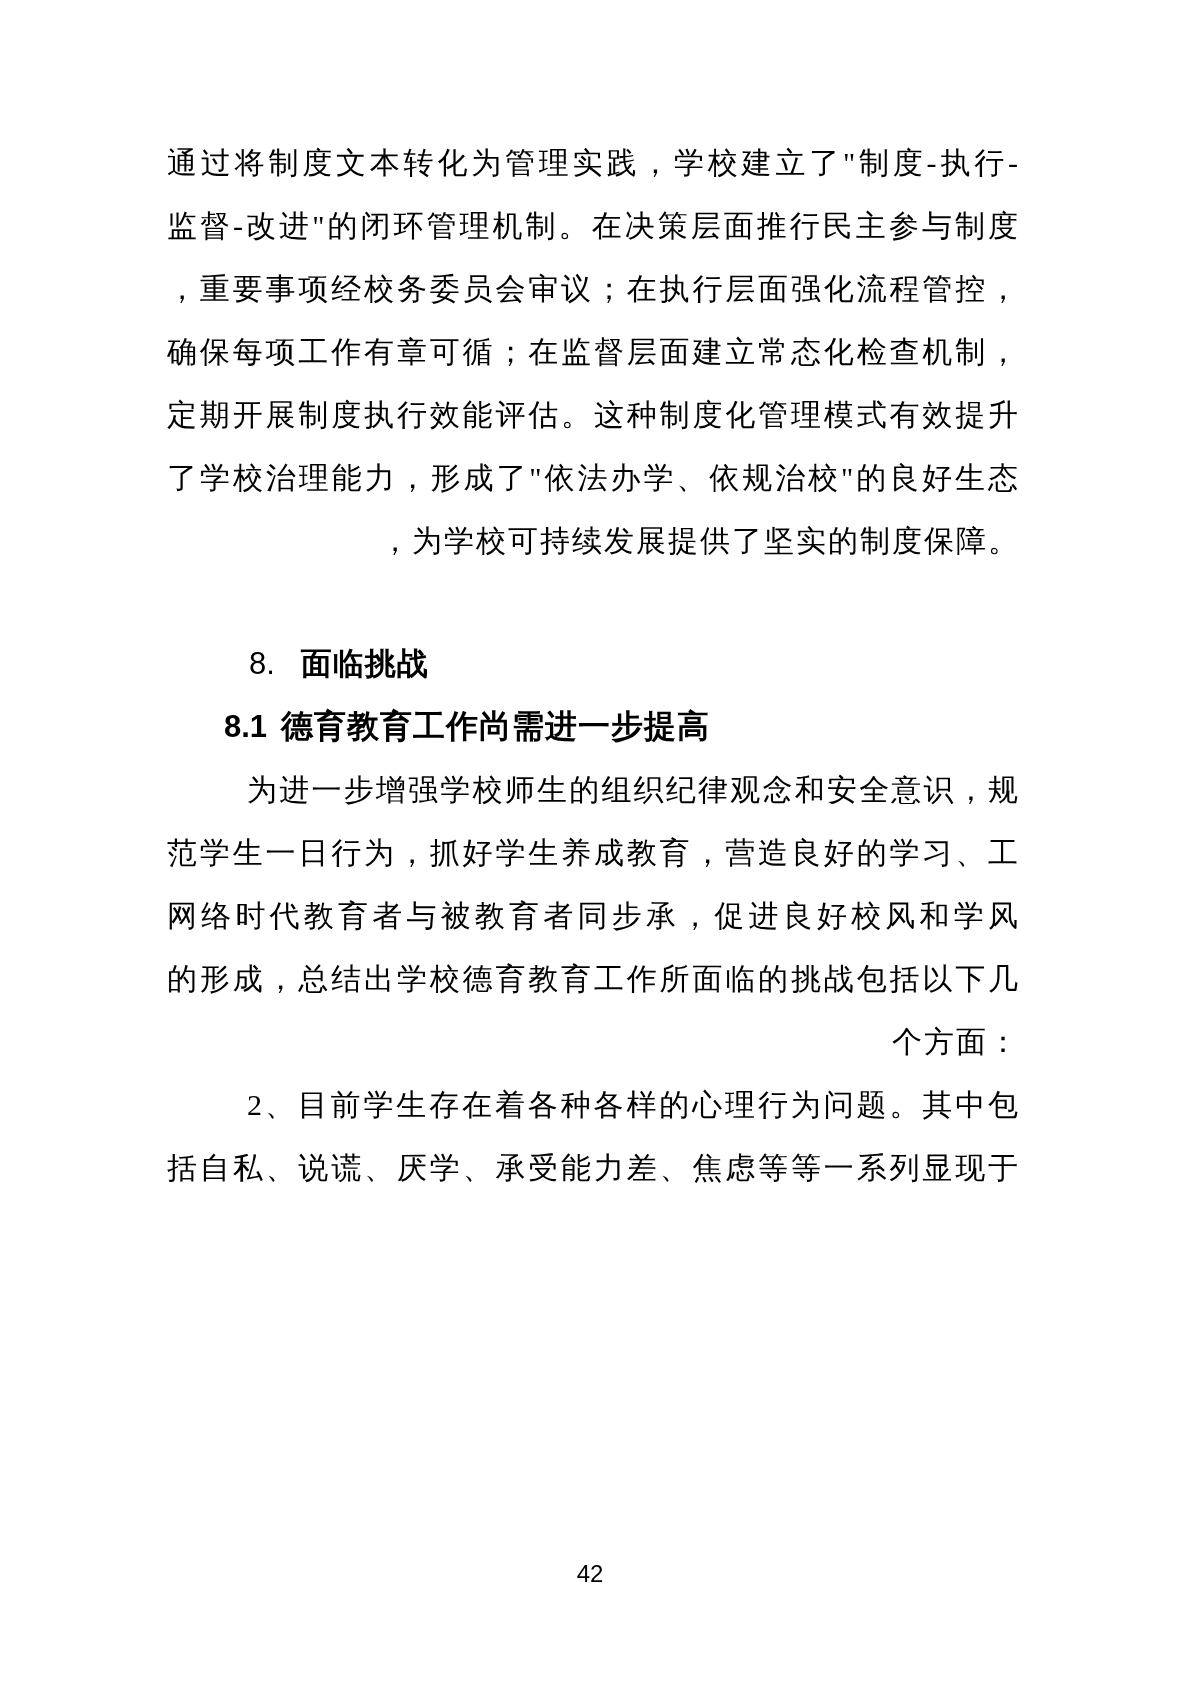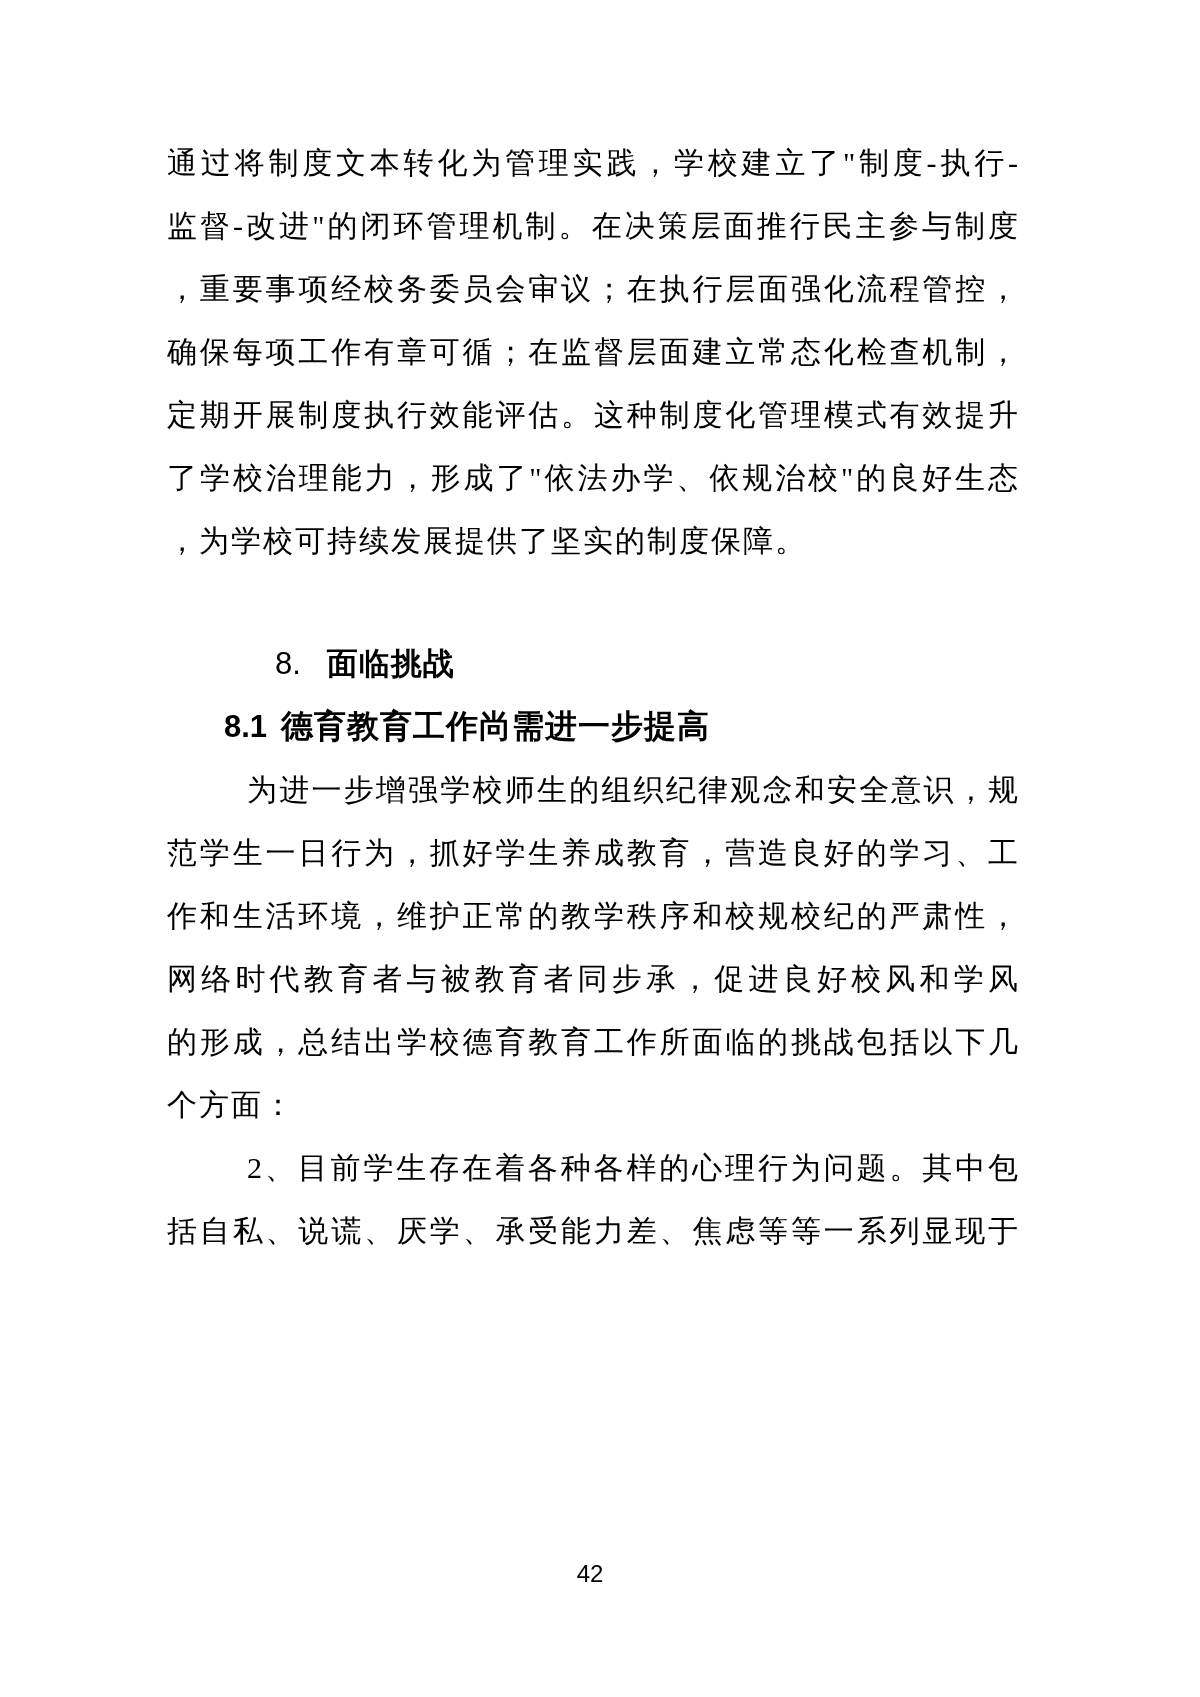--- a/index.html
+++ b/index.html
@@ -30,33 +30,34 @@
   }
   .para { margin: 0; padding: 0; }
   .line {
     height: 63px;
     line-height: 63px;
     font-size: 30px;
     letter-spacing: 2px;
     white-space: normal;
     overflow: hidden;
     font-family: "Liberation Serif", serif;
+    text-align: right;
   }
   
   .line.full {
     text-align: justify;
     text-align-last: justify;
   }
   
   .para.ind .line:first-child {
     text-indent: 80px;
   }
   .h1 {
     margin-top: 60px;
-    margin-left: 108px;
+    margin-left: 82px;
     height: 63px;
     line-height: 63px;
     white-space: nowrap;
   }
   .h1-num {
     font-family: "Liberation Sans", sans-serif;
     font-size: 31px;
     font-weight: 400;
     margin-right: 26px;
   }
@@ -117,21 +118,20 @@
       <span class="h1-num">8.</span><span class="h1-text">面临挑战</span>
     </div>
 
     <div class="h2">
       <span class="h2-num">8.1</span><span class="h2-text">德育教育工作尚需进一步提高</span>
     </div>
 
     <div class="para ind">
       <div class="line full">为进一步增强学校师生的组织纪律观念和安全意识，规</div>
       <div class="line full">范学生一日行为，抓好学生养成教育，营造良好的学习、工</div>
-      <div class="line full">作和生活环境，维护正常的教学秩序和校规校纪的严肃性，</div>
       <div class="line full">网络时代教育者与被教育者同步承，促进良好校风和学风</div>
       <div class="line full">的形成，总结出学校德育教育工作所面临的挑战包括以下几</div>
       <div class="line">个方面：</div>
     </div>
 
 
     <div class="para ind">
       <div class="line full">2、目前学生存在着各种各样的心理行为问题。其中包</div>
       <div class="line full">括自私、说谎、厌学、承受能力差、焦虑等等一系列显现于</div>
     </div>

